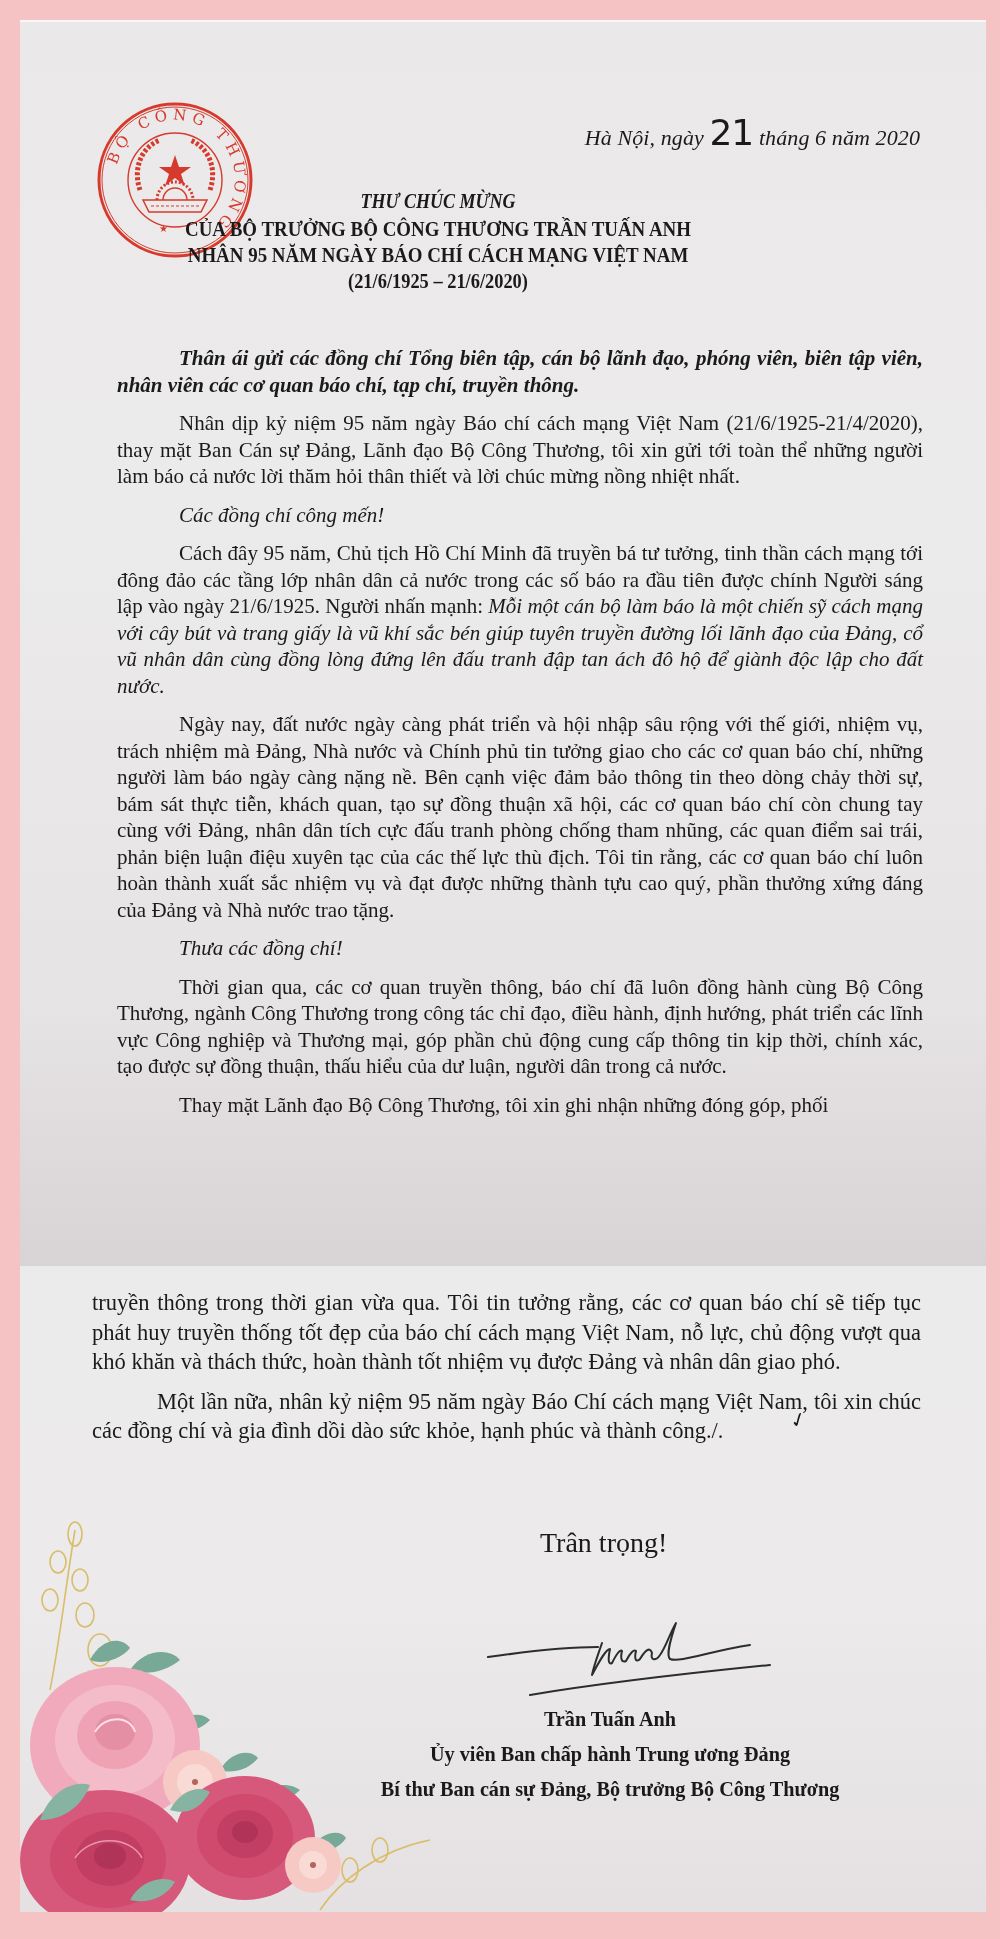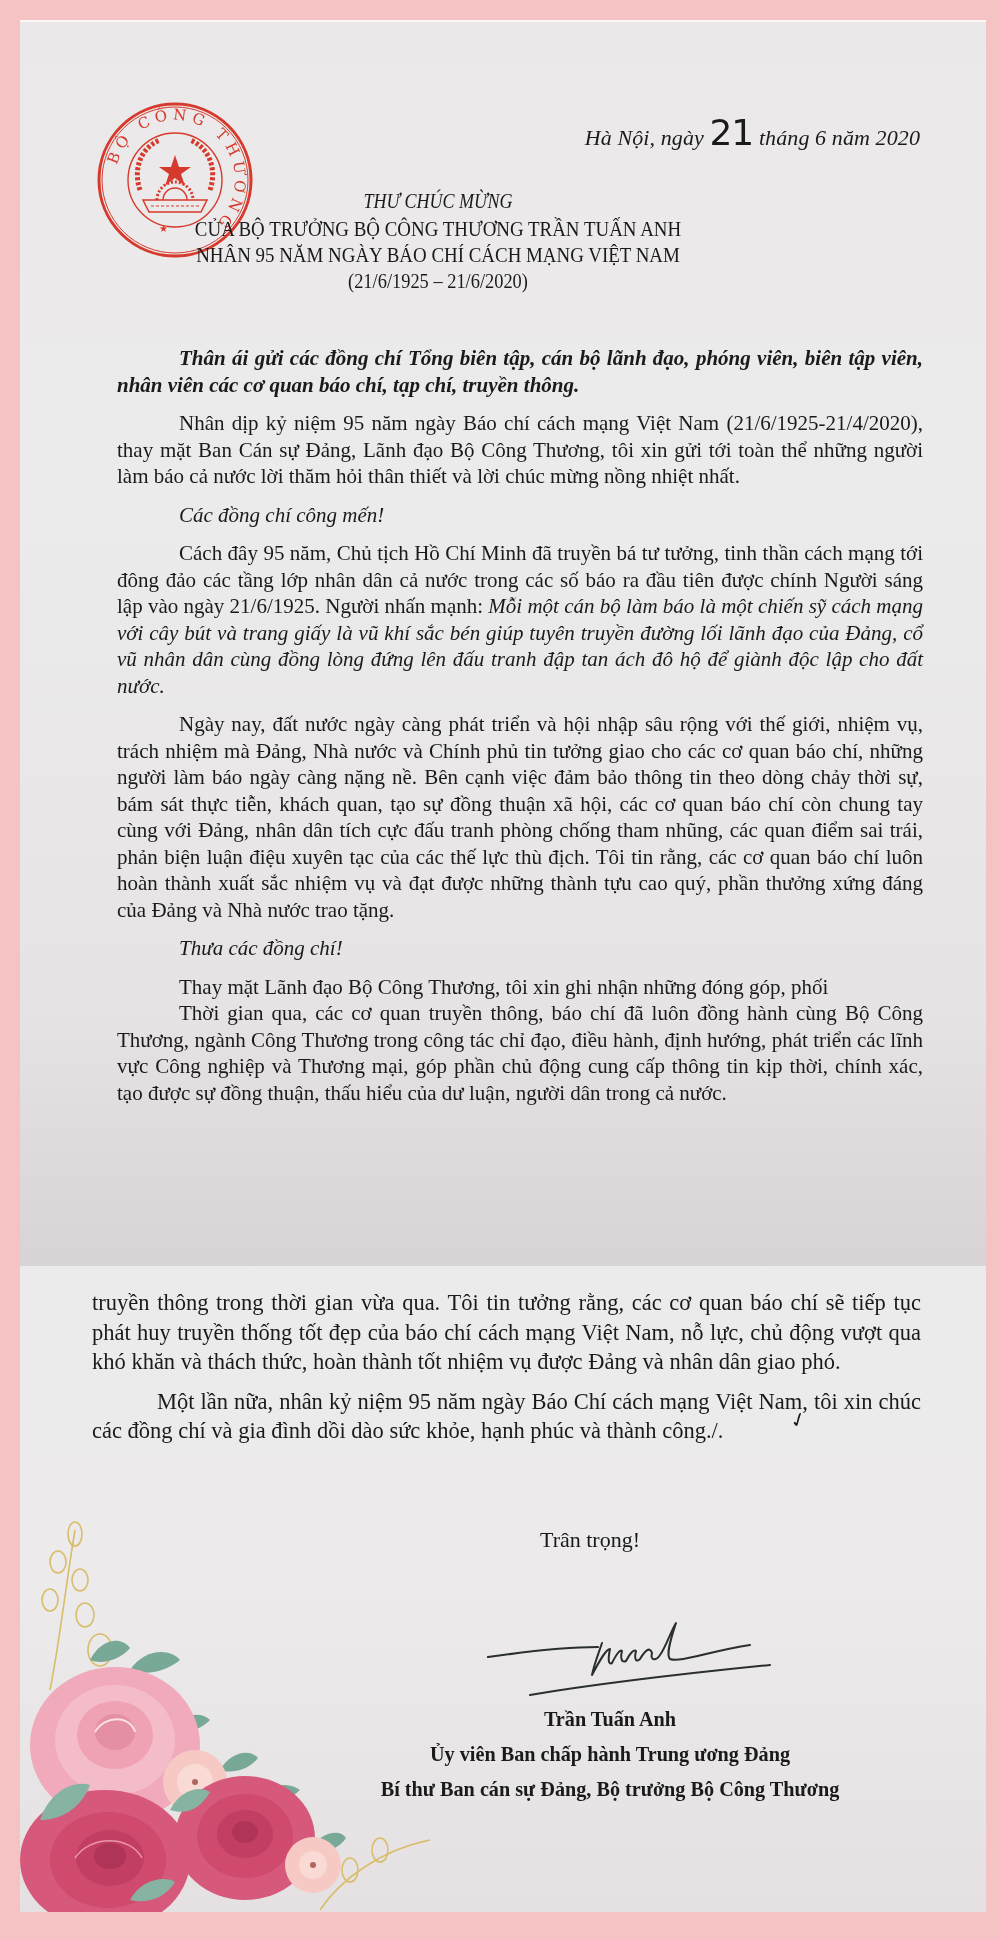--- a/index.html
+++ b/index.html
@@ -23,21 +23,21 @@
     position: absolute; left: 20px; top: 20px; width: 966px; height: 2px; background: #fbf7f7;
   }
   .abs { position: absolute; }
   .seal { left: 95px; top: 100px; width: 160px; height: 160px; }
   .date {
     right: 80px; top: 112px; font-size: 22px; font-style: italic; letter-spacing: 0.1px;
     white-space: nowrap;
   }
   .date .hand { font-family: "DejaVu Sans", sans-serif; font-style: normal; font-size: 36px; font-weight: normal; letter-spacing: -1px; }
   .title-block {
-    left: 0; width: 876px; top: 186px; text-align: center; font-weight: normal;
+    left: 0; width: 876px; top: 186px; text-align: center; font-weight: bold;
   }
   .title-block .t1 { font-style: italic; font-size: 20px; line-height: 30px; transform: scaleX(0.9); }
   .title-block .t2, .title-block .t3 { font-size: 22px; line-height: 26px; transform: scaleX(0.86); }
   .title-block .t4 { font-size: 20px; line-height: 26px; transform: scaleX(0.92); }
   .title-block div { white-space: nowrap; }
 
   .body-top {
     left: 117px; width: 806px; top: 345px;
     font-size: 21px; line-height: 26.5px; text-align: justify;
   }
@@ -48,21 +48,21 @@
   .blurred { filter: blur(0.6px); }
 
   .body-bottom {
     left: 92px; width: 843px; top: 1288px;
     font-size: 22.5px; line-height: 29.5px; text-align: justify;
   }
   .body-bottom p { margin: 0 14px 10px 0; text-indent: 65px; }
   .body-bottom p.cont { text-indent: 0; }
   .checkmark { display: inline-block; font-family: "DejaVu Sans", sans-serif; font-size: 20px; transform: rotate(-20deg); margin-left: 4px; }
 
-  .closing { left: 540px; top: 1527px; font-size: 22px; }
+  .closing { left: 540px; top: 1527px; font-size: 28px; }
   .signature { left: 470px; top: 1605px; width: 310px; height: 95px; }
   .signer {
     left: 300px; width: 620px; top: 1702px; text-align: center; font-weight: bold;
     font-size: 21.5px; line-height: 35px; transform: scaleX(0.94);
   }
   .signer div { white-space: nowrap; }
   .floral { left: 20px; top: 1520px; width: 420px; height: 392px; }
 </style>
 </head>
 <body>
@@ -109,22 +109,22 @@
   <div class="t4">(21/6/1925 – 21/6/2020)</div>
 </div>
 
 <div class="abs body-top">
   <p class="greet">Thân ái gửi các đồng chí Tổng biên tập, cán bộ lãnh đạo, phóng viên, biên tập viên, nhân viên các cơ quan báo chí, tạp chí, truyền thông.</p>
   <p>Nhân dịp kỷ niệm 95 năm ngày Báo chí cách mạng Việt Nam (21/6/1925-21/4/2020), thay mặt Ban Cán sự Đảng, Lãnh đạo Bộ Công Thương, tôi xin gửi tới toàn thể những người làm báo cả nước lời thăm hỏi thân thiết và lời chúc mừng nồng nhiệt nhất.</p>
   <p class="salute">Các đồng chí công mến!</p>
   <p><span>Cách đây 95 năm, Chủ tịch Hồ Chí Minh đã truyền bá tư tưởng, tinh thần cách mạng tới đông đảo các tầng lớp nhân dân cả nước trong các số báo ra đầu tiên được chính Người sáng lập vào ngày 21/6/1925. Người nhấn mạnh: </span><span class="quote">Mỗi một cán bộ làm báo là một chiến sỹ cách mạng với cây bút và trang giấy là vũ khí sắc bén giúp tuyên truyền đường lối lãnh đạo của Đảng, cổ vũ nhân dân cùng đồng lòng đứng lên đấu tranh đập tan ách đô hộ để giành độc lập cho đất nước.</span></p>
   <p>Ngày nay, đất nước ngày càng phát triển và hội nhập sâu rộng với thế giới, nhiệm vụ, trách nhiệm mà Đảng, Nhà nước và Chính phủ tin tưởng giao cho các cơ quan báo chí, những người làm báo ngày càng nặng nề. Bên cạnh việc đảm bảo thông tin theo dòng chảy thời sự, bám sát thực tiễn, khách quan, tạo sự đồng thuận xã hội, các cơ quan báo chí còn chung tay cùng với Đảng, nhân dân tích cực đấu tranh phòng chống tham nhũng, các quan điểm sai trái, phản biện luận điệu xuyên tạc của các thế lực thù địch. Tôi tin rằng, các cơ quan báo chí luôn hoàn thành xuất sắc nhiệm vụ và đạt được những thành tựu cao quý, phần thưởng xứng đáng của Đảng và Nhà nước trao tặng.</p>
   <p class="salute">Thưa các đồng chí!</p>
+  <p>Thời gian qua, các cơ quan truyền thông, báo chí đã luôn đồng hành cùng Bộ Công Thương, ngành Công Thương trong công tác chỉ đạo, điều hành, định hướng, phát triển các lĩnh vực Công nghiệp và Thương mại, góp phần chủ động cung cấp thông tin kịp thời, chính xác, tạo được sự đồng thuận, thấu hiểu của dư luận, người dân trong cả nước.</p>
   <p style="margin-bottom:0"><span>Thay mặt Lãnh đạo Bộ Công Thương, tôi xin ghi nhận những đóng góp, phối</span></p>
-  <p>Thời gian qua, các cơ quan truyền thông, báo chí đã luôn đồng hành cùng Bộ Công Thương, ngành Công Thương trong công tác chỉ đạo, điều hành, định hướng, phát triển các lĩnh vực Công nghiệp và Thương mại, góp phần chủ động cung cấp thông tin kịp thời, chính xác, tạo được sự đồng thuận, thấu hiểu của dư luận, người dân trong cả nước.</p>
 </div>
 
 <div class="abs body-bottom">
   <p class="cont">truyền thông trong thời gian vừa qua. Tôi tin tưởng rằng, các cơ quan báo chí sẽ tiếp tục phát huy truyền thống tốt đẹp của báo chí cách mạng Việt Nam, nỗ lực, chủ động vượt qua khó khăn và thách thức, hoàn thành tốt nhiệm vụ được Đảng và nhân dân giao phó.</p>
   <p><span>Một lần nữa, nhân kỷ niệm 95 năm ngày Báo Chí cách mạng Việt Nam, tôi xin chúc các đồng chí và gia đình dồi dào sức khỏe, hạnh phúc và thành công./.</span><span class="checkmark">✓</span></p>
 </div>
 
 <div class="abs closing">Trân trọng!</div>
 
 <svg class="abs signature" viewBox="0 0 310 95">

